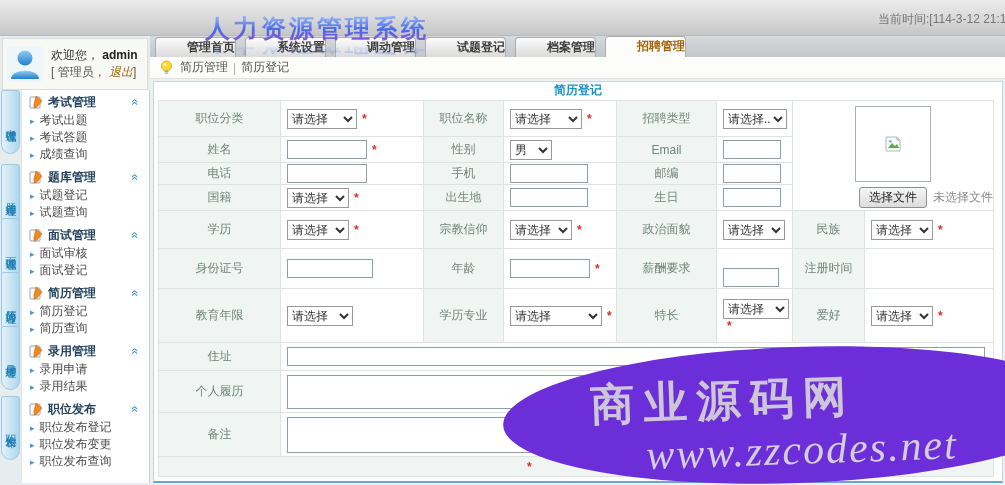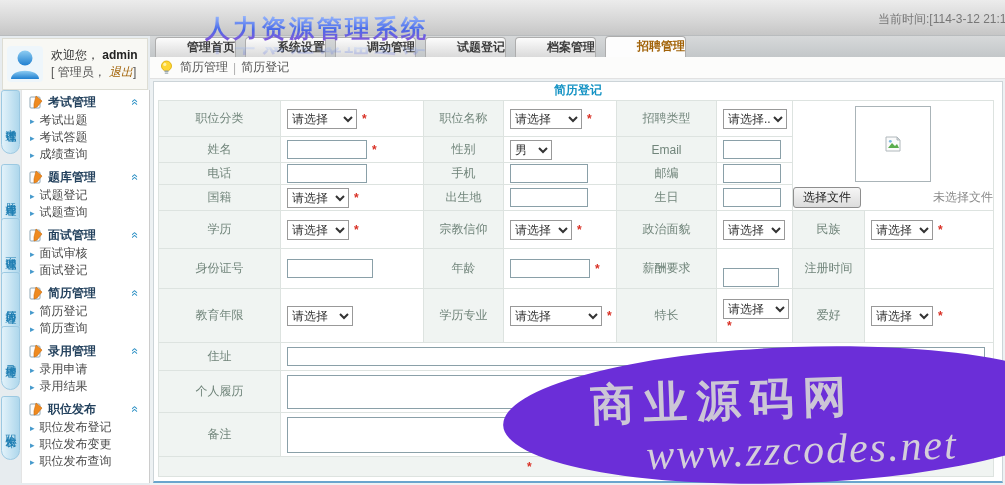--- a/index.html
+++ b/index.html
@@ -113,21 +113,21 @@
   }
   textarea {
     font-family:"Liberation Sans",sans-serif; font-size:12px;
     border:1px solid #8aa0a8; resize:none; display:block;
   }
   .photo-cell { vertical-align:top; background:#fff; text-align:center; padding-top:4px; }
   .photo-box {
     width:76px; height:76px; border:1px solid #aab4b8; margin:1px auto 5px auto;
     display:flex; align-items:center; justify-content:center; background:#fff;
   }
-  .file-row { display:flex; align-items:center; justify-content:space-between; gap:18px; }
+  .file-row { display:flex; align-items:center; justify-content:flex-end; gap:6px; }
   .file-btn {
     display:inline-block; border:1px solid #8e8e8e; border-radius:3px;
     background:linear-gradient(180deg,#f6f6f6,#dcdcdc); padding:1px 9px;
     color:#222; cursor:pointer; white-space:nowrap;
   }
   .file-status { color:#8a8a8a; white-space:nowrap; }
   .foot-row td { background:#f0f4f2; }
   .foot-star { padding-left:368px; color:#d93025; font-weight:bold; }
 
   

